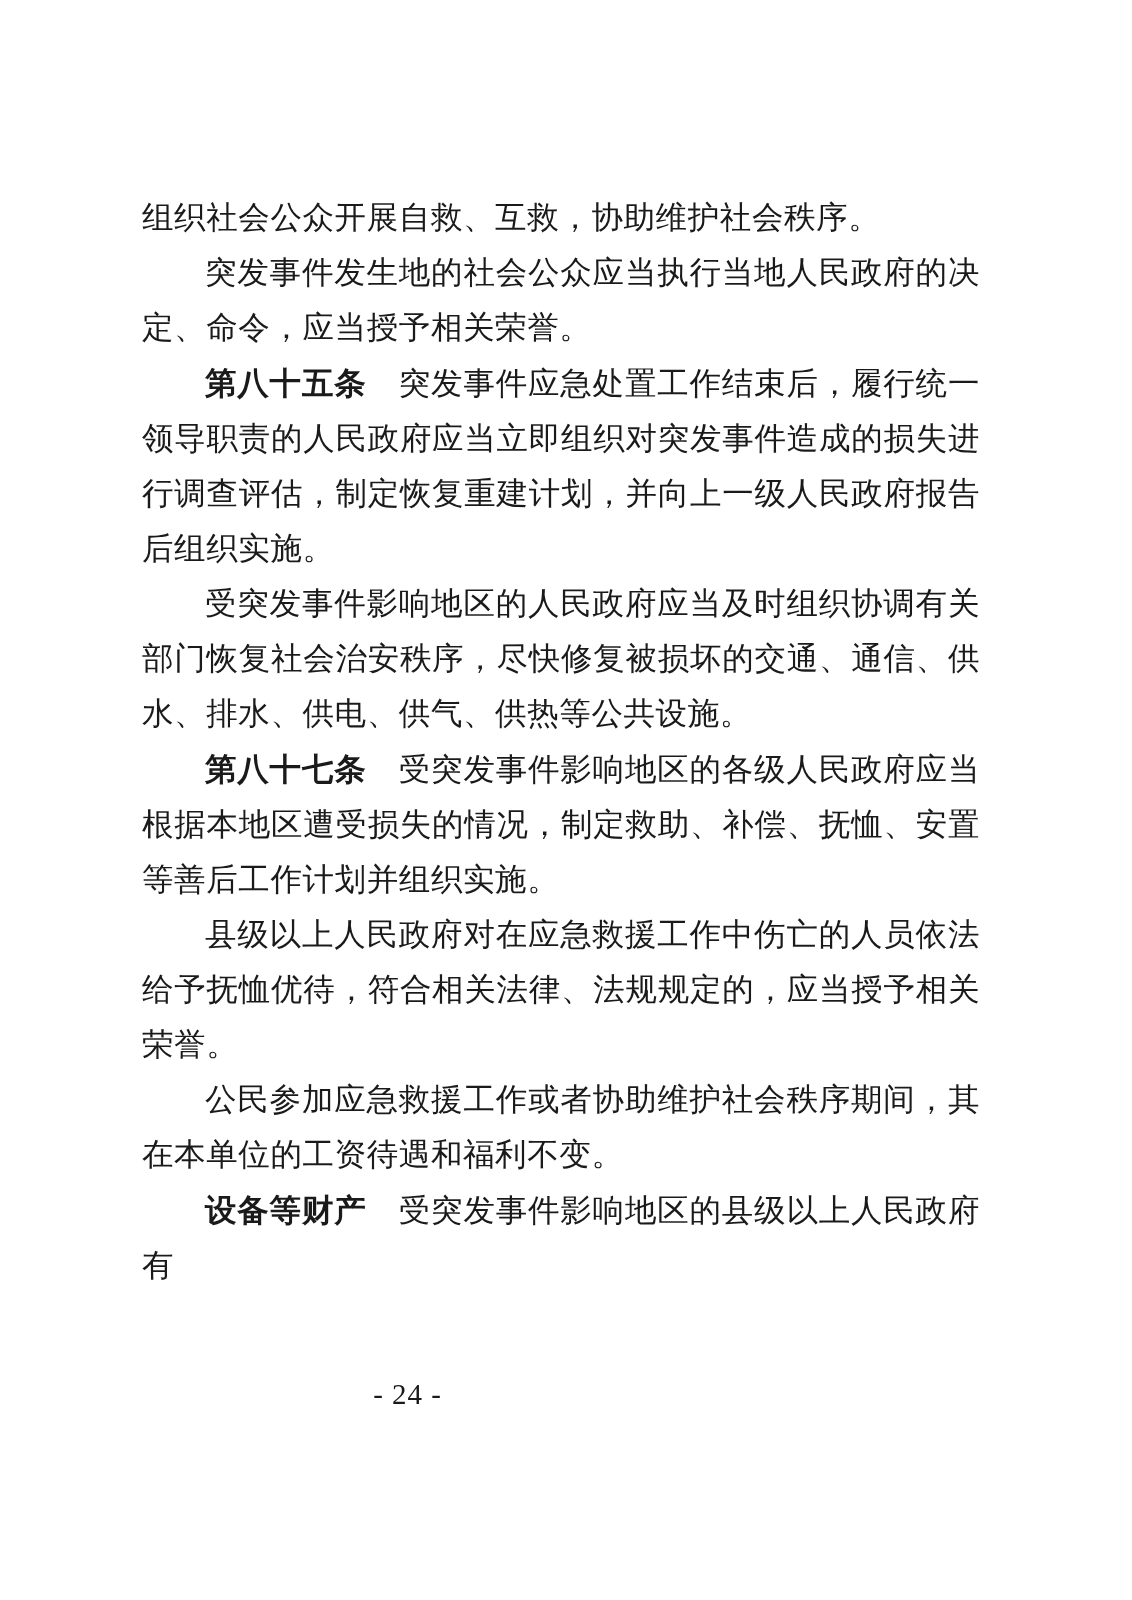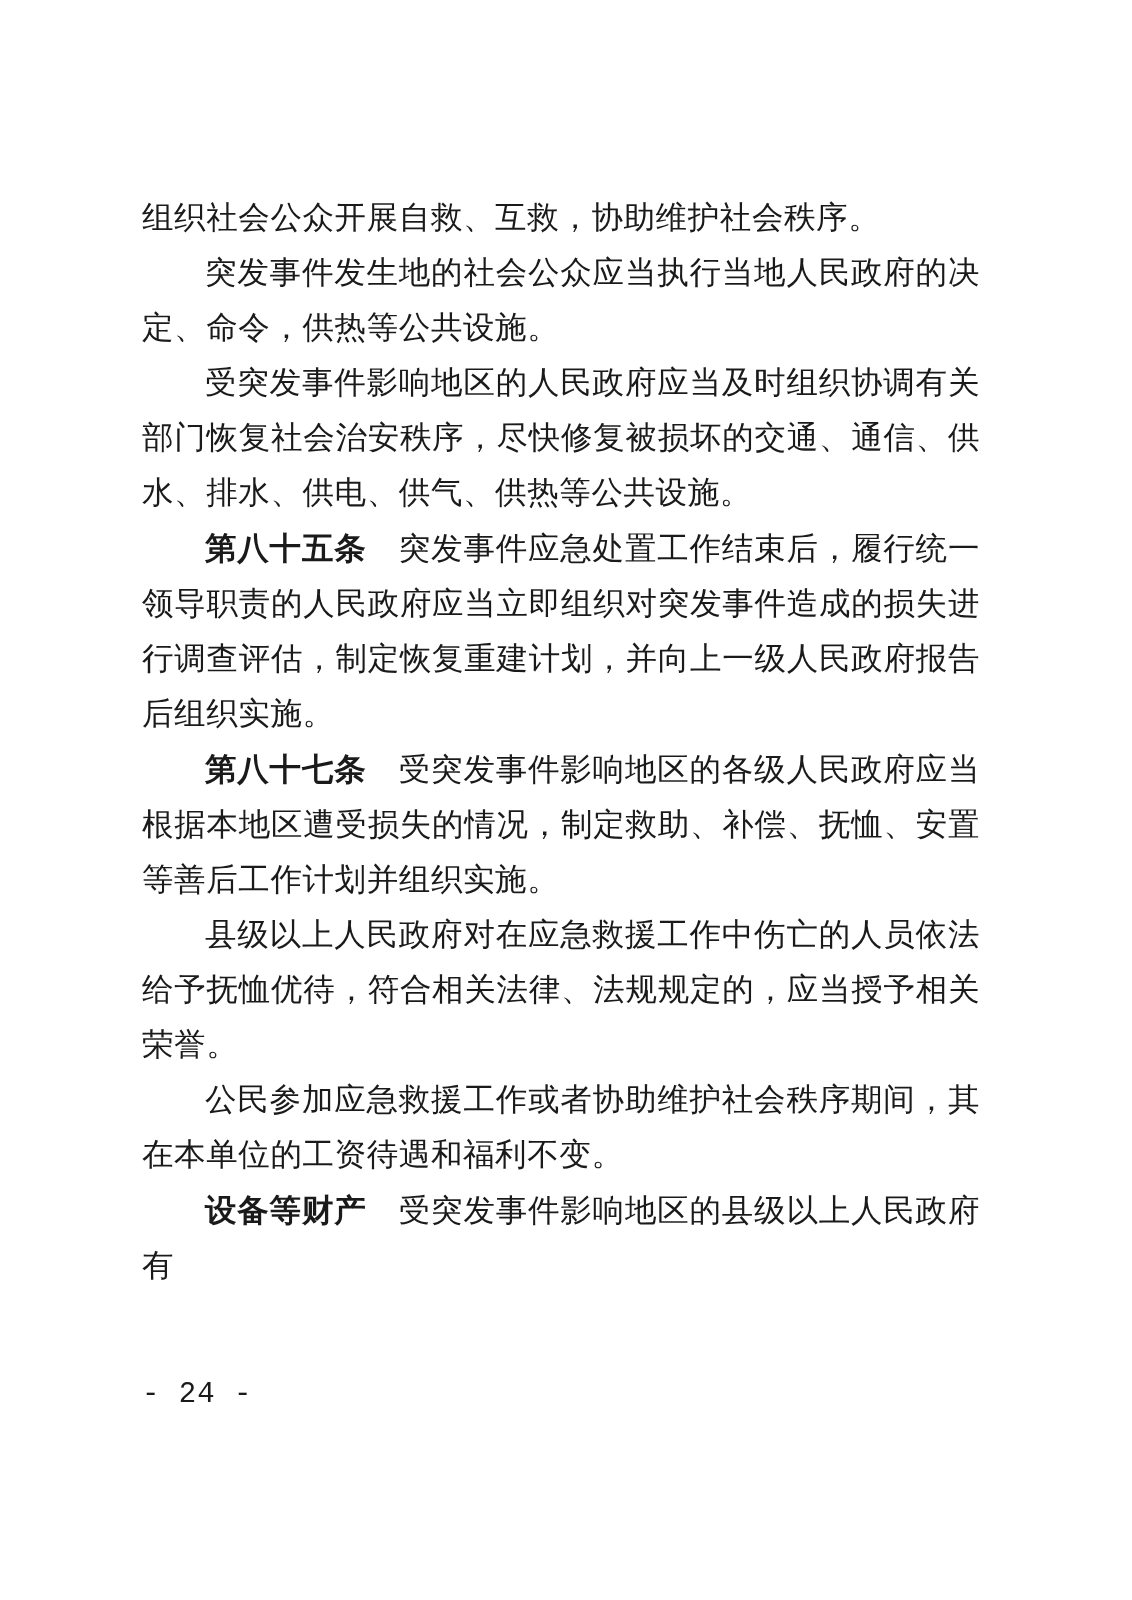--- a/index.html
+++ b/index.html
@@ -36,47 +36,48 @@
     text-indent: 63px;
   }
   .para b {
     font-weight: 700;
   }
   .pageno {
     position: absolute;
     left: 142px;
     top: 1378px;
     width: 300px;
-    font-family: Liberation Mono, monospace;
+    font-family: Liberation Serif, serif;
     font-size: 29px;
     color: #1a1a1a;
     letter-spacing: 1px;
+    text-align: right;
   }
 </style>
 </head>
 <body>
 
 <div class="page">
 
   <div class="content">
 
     <p class="para">
       <span>组织社会公众开展自救、互救，协助维护社会秩序。</span>
     </p>
 
     <p class="para indent">
-      <span>突发事件发生地的社会公众应当执行当地人民政府的决定、命令，供热等公共设施。</span>
+      <span>突发事件发生地的社会公众应当执行当地人民政府的决定、命令，应当授予相关荣誉。</span>
+    </p>
+
+    <p class="para indent">
+      <b>第八十五条</b>　<span>突发事件应急处置工作结束后，履行统一领导职责的人民政府应当立即组织对突发事件造成的损失进行调查评估，制定恢复重建计划，并向上一级人民政府报告后组织实施。</span>
     </p>
 
     <p class="para indent">
       <span>受突发事件影响地区的人民政府应当及时组织协调有关部门恢复社会治安秩序，尽快修复被损坏的交通、通信、供水、排水、供电、供气、供热等公共设施。</span>
-    </p>
-
-    <p class="para indent">
-      <b>第八十五条</b>　<span>突发事件应急处置工作结束后，履行统一领导职责的人民政府应当立即组织对突发事件造成的损失进行调查评估，制定恢复重建计划，并向上一级人民政府报告后组织实施。</span>
     </p>
 
 
     <p class="para indent">
       <b>第八十七条</b>　<span>受突发事件影响地区的各级人民政府应当根据本地区遭受损失的情况，制定救助、补偿、抚恤、安置等善后工作计划并组织实施。</span>
     </p>
 
     <p class="para indent">
       <span>县级以上人民政府对在应急救援工作中伤亡的人员依法给予抚恤优待，符合相关法律、法规规定的，应当授予相关荣誉。</span>
     </p>

